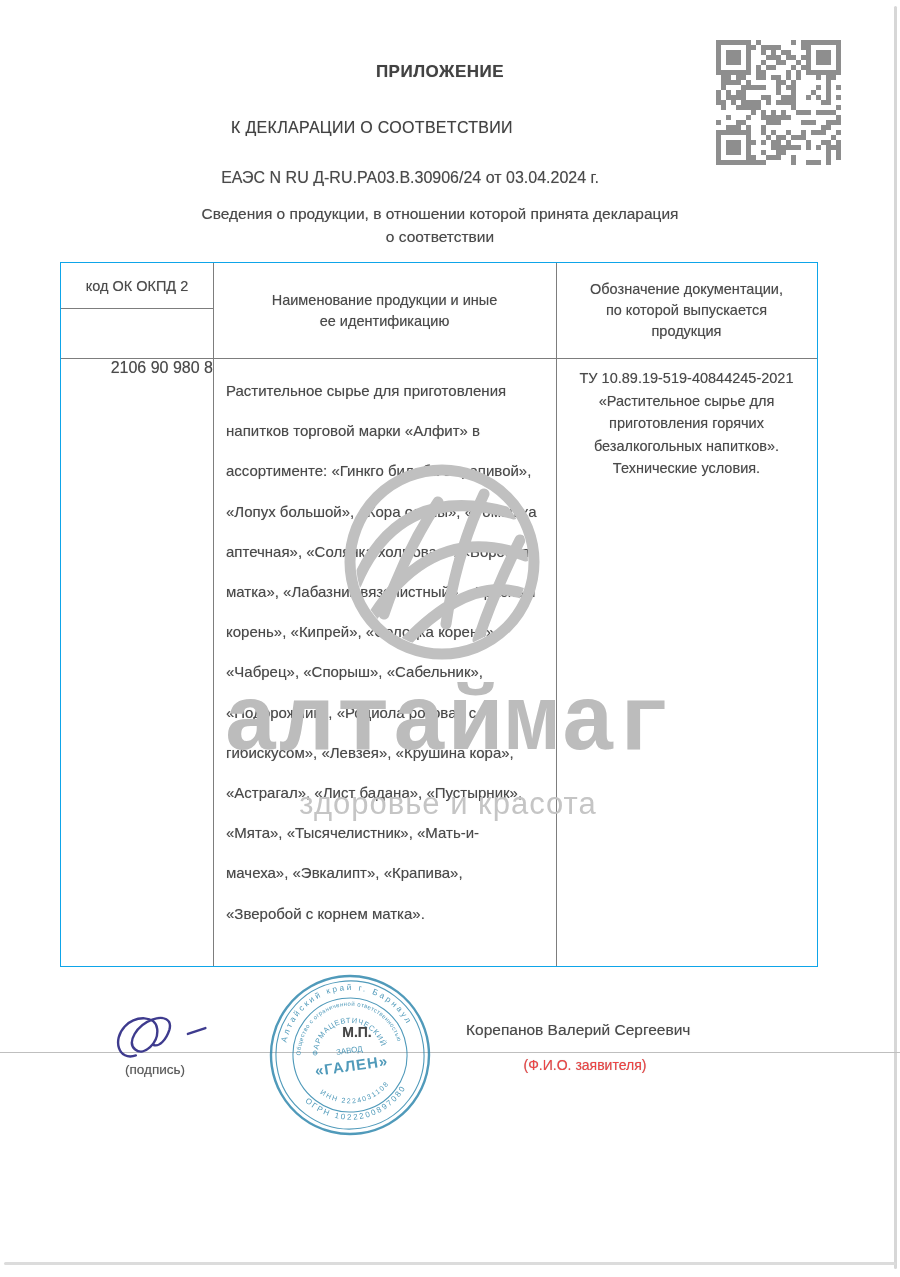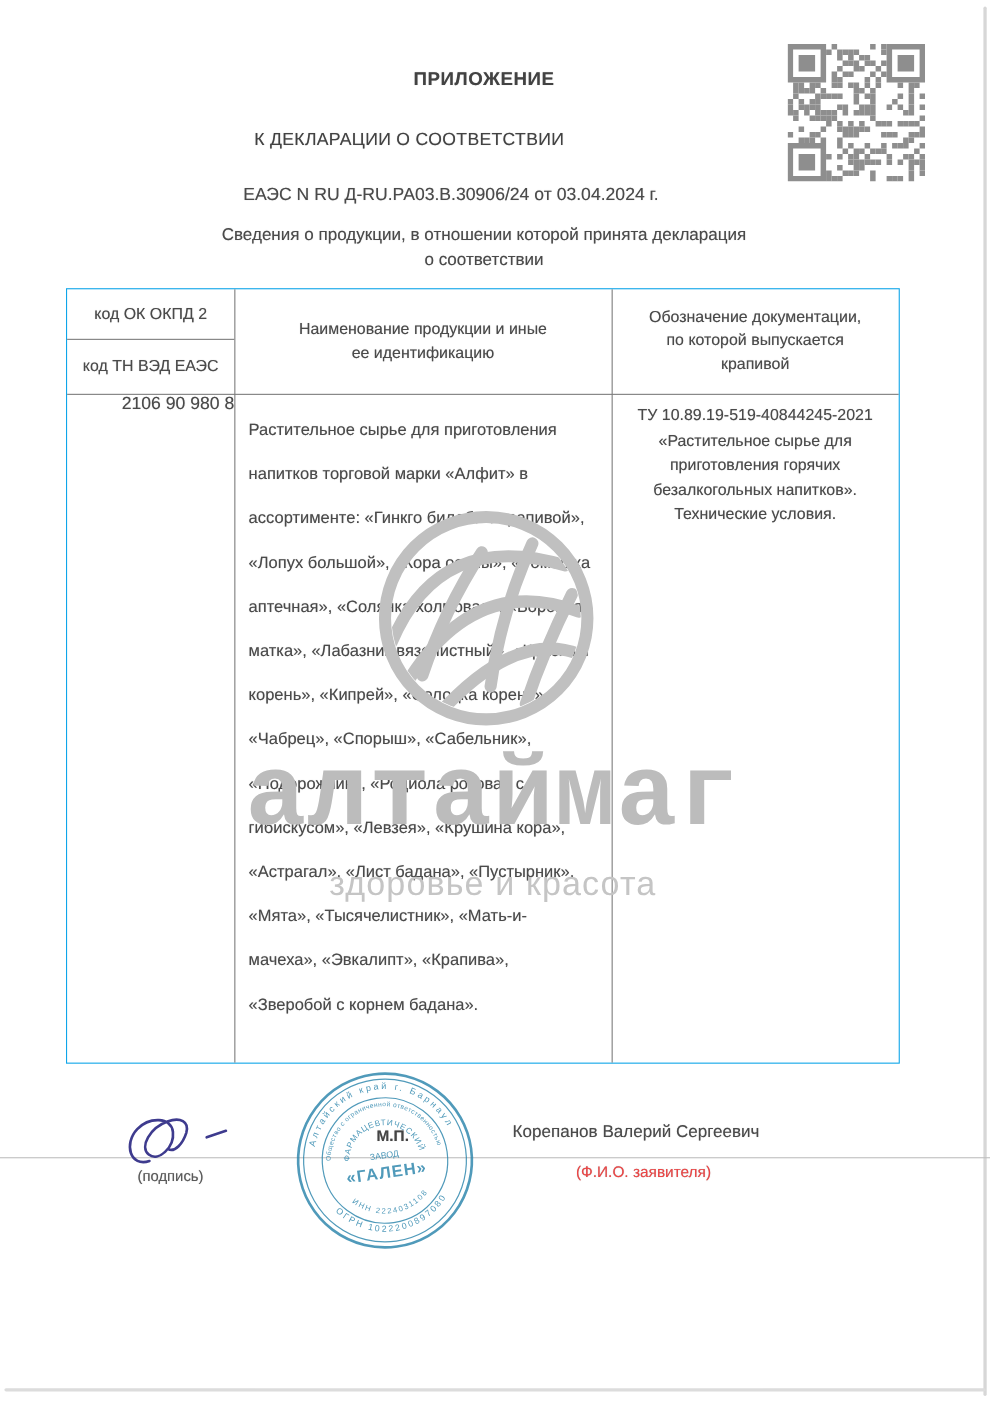--- a/index.html
+++ b/index.html
@@ -278,47 +278,46 @@
       <rect x="110" y="120" width="5" height="5" fill="#8e8e8e"></rect>
     </svg></div>
 
 <div class="abs tbl">
   <div class="vline" style="left:152px;"></div>
   <div class="vline" style="left:495px;"></div>
   <div class="hline" style="left:0;width:756px;top:95px;"></div>
   <div class="hline" style="left:0;width:152px;top:45px;"></div>
 
   <div class="cell c1a soft">код ОК ОКПД 2</div>
-  <div class="cell c1b soft">код ТН ВЭД ЕАЭС</div>
   <div class="cell c2h soft">
       <div>Наименование продукции и иные</div>
       <div>ее идентификацию</div>
     </div>
   <div class="cell c3h soft">
       <div>Обозначение документации,</div>
       <div>по которой выпускается</div>
-      <div>крапивой</div>
+      <div>продукция</div>
     </div>
 
   <div class="cell c1body soft">2106 90 980 8</div>
   <div class="cell c2body soft">
       <div>Растительное сырье для приготовления</div>
       <div>напитков торговой марки «Алфит» в</div>
       <div>ассортименте: «Гинкго билоба с крапивой»,</div>
       <div>«Лопух большой», «Кора осины», «Ромашка</div>
       <div>аптечная», «Солянка холмовая», «Боровая</div>
       <div>матка», «Лабазник вязолистный», «Красный</div>
       <div>корень», «Кипрей», «Солодка корень»,</div>
       <div>«Чабрец», «Спорыш», «Сабельник»,</div>
       <div>«Подорожник», «Родиола розовая с</div>
       <div>гибискусом», «Левзея», «Крушина кора»,</div>
       <div>«Астрагал», «Лист бадана», «Пустырник»,</div>
       <div>«Мята», «Тысячелистник», «Мать-и-</div>
       <div>мачеха», «Эвкалипт», «Крапива»,</div>
-      <div>«Зверобой с корнем бадана».</div>
+      <div>«Зверобой с корнем матка».</div>
     </div>
   <div class="cell c3body soft">
       <div>ТУ 10.89.19-519-40844245-2021</div>
       <div>«Растительное сырье для</div>
       <div>приготовления горячих</div>
       <div>безалкогольных напитков».</div>
       <div>Технические условия.</div>
     </div>
 </div>
 

